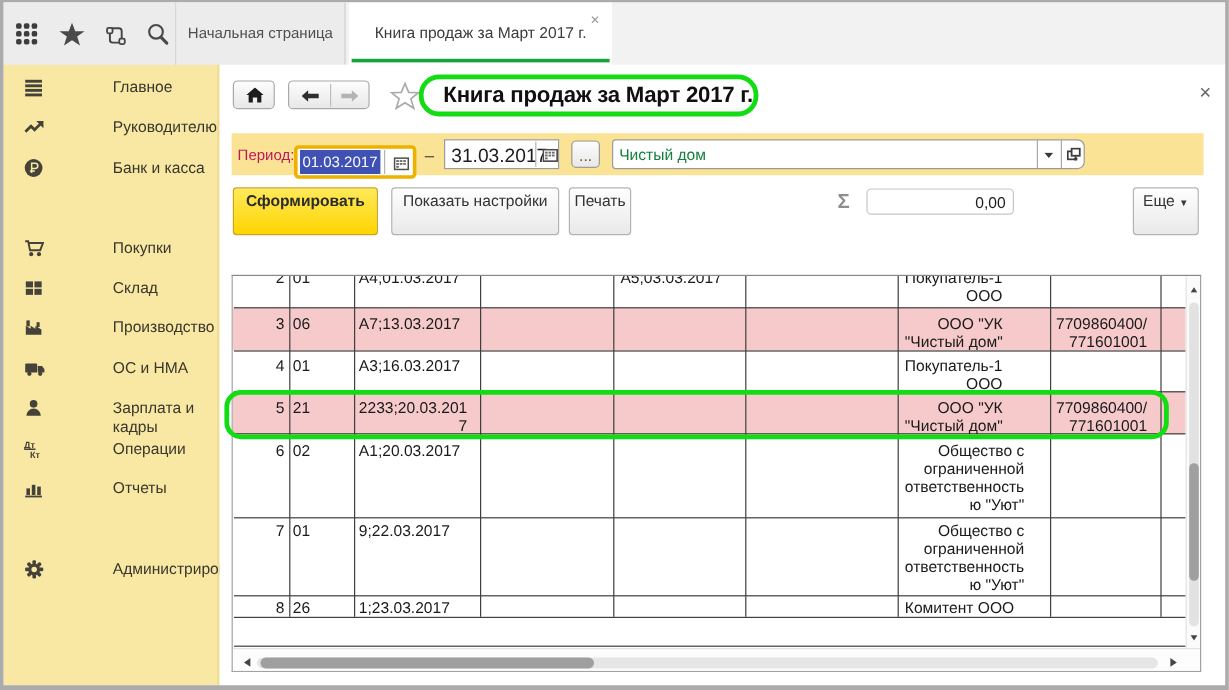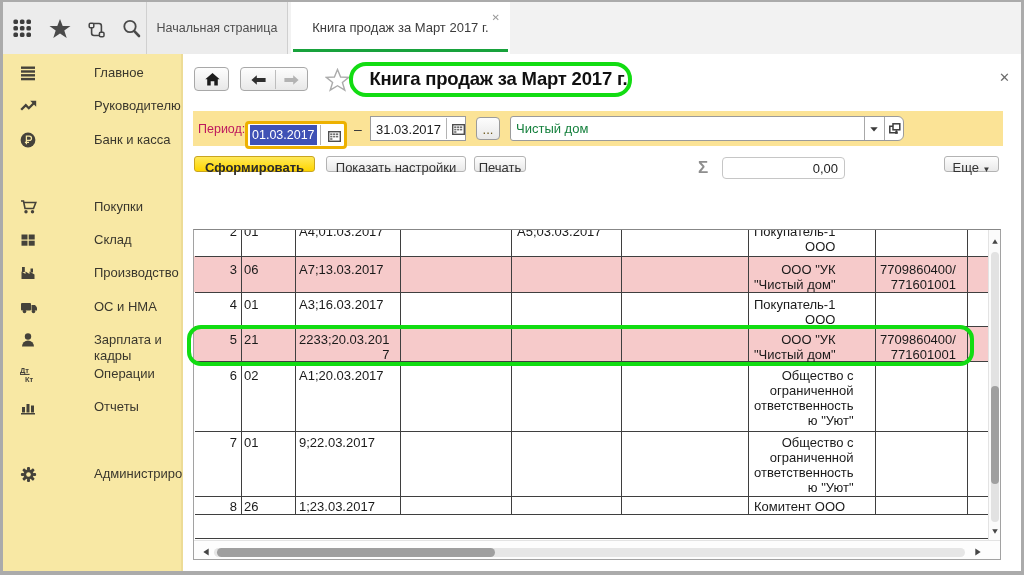--- a/index.html
+++ b/index.html
@@ -19,21 +19,21 @@
 .mi { position:absolute; left:0; width:180px; height:24px; }
 .mi svg { position:absolute; left:17px; top:4px; }
 .mi .t { position:absolute; left:43px; top:4px; font-size:13px; color:#3a372d; line-height:16px;margin-left:48px; }
 
 #content { position:absolute; left:180px; top:52px; width:838px; height:517px; background:#fff; }
 .btn { position:absolute; border:1px solid #a8a8a8; border-radius:4px; background:linear-gradient(#fdfdfd,#e8e8e8); }
 #closex { position:absolute; left:816px; top:16px; color:#6b6b6b; font-size:13px; }
 
 #strip { position:absolute; left:10px; top:57px; width:810px; height:35px; background:#fbe396; }
 
-.wbtn { position:absolute; top:102px; height:16px; border:1px solid #b3b3b3; border-radius:3px; background:linear-gradient(#fefefe,#e9e9e9); font-size:13px; color:#333; text-align:center; }
+.wbtn { position:absolute; top:102px; height:40px; border:1px solid #b3b3b3; border-radius:3px; background:linear-gradient(#fefefe,#e9e9e9); font-size:13px; color:#333; text-align:center; }
 
 #pink { position:absolute; left:10px; top:136px; width:810px; height:30px; background:#f9d2d1; font-size:13px; color:#333; }
 
 #tablebox { position:absolute; left:10px; top:175px; width:808px; height:331px; border:1px solid #a2a2a2; border-top-color:#878787; background:#fff; overflow:hidden; }
 .vline { position:absolute; top:0; width:1px; background:#3f3f3f; }
 .hline { position:absolute; left:1px; height:1px; background:#3f3f3f; }
 .cell { position:absolute; font-size:13px; line-height:15px; color:#1a1a1a; white-space:nowrap;text-align:right; }
 </style>
 </head>
 <body>
@@ -203,21 +203,21 @@
             <rect x="8" y="2.4" width="2.2" height="1.6"></rect>
             <rect x="2.2" y="4.8" width="2.2" height="1.6"></rect>
             <rect x="5.1" y="4.8" width="2.2" height="1.6"></rect>
             <rect x="8" y="4.8" width="2.2" height="1.6"></rect>
             <rect x="2.2" y="7.2" width="2.2" height="1.6"></rect>
           </g>
         </svg>
     </div>
     <div class="abs" style="left:171px;top:67px;font-size:14px;color:#3c3c3c">–</div>
     <div class="abs" style="left:187px;top:62px;width:96px;height:25px;border:1px solid #9b9b9b;background:#fff">
-      <span class="abs" style="left:5px;top:5px;font-size:13px;color:#1c1c1c">31.03.2017</span>
+      <span class="abs" style="left:5px;top:5px;font-size:16px;color:#1c1c1c">31.03.2017</span>
       <span class="abs" style="left:75px;top:1px;width:1px;height:21px;background:#b3b3b3"></span>
       <svg class="abs" style="left:81px;top:7px" width="13" height="11" viewBox="0 0 13 11">
           <rect x="0.7" y="0.7" width="11.6" height="9.6" fill="#fdfdfd" stroke="#4e4e4e" stroke-width="1.4"></rect>
           <g fill="#6e6e6e">
             <rect x="2.2" y="2.4" width="2.2" height="1.6"></rect>
             <rect x="5.1" y="2.4" width="2.2" height="1.6"></rect>
             <rect x="8" y="2.4" width="2.2" height="1.6"></rect>
             <rect x="2.2" y="4.8" width="2.2" height="1.6"></rect>
             <rect x="5.1" y="4.8" width="2.2" height="1.6"></rect>
             <rect x="8" y="4.8" width="2.2" height="1.6"></rect>

